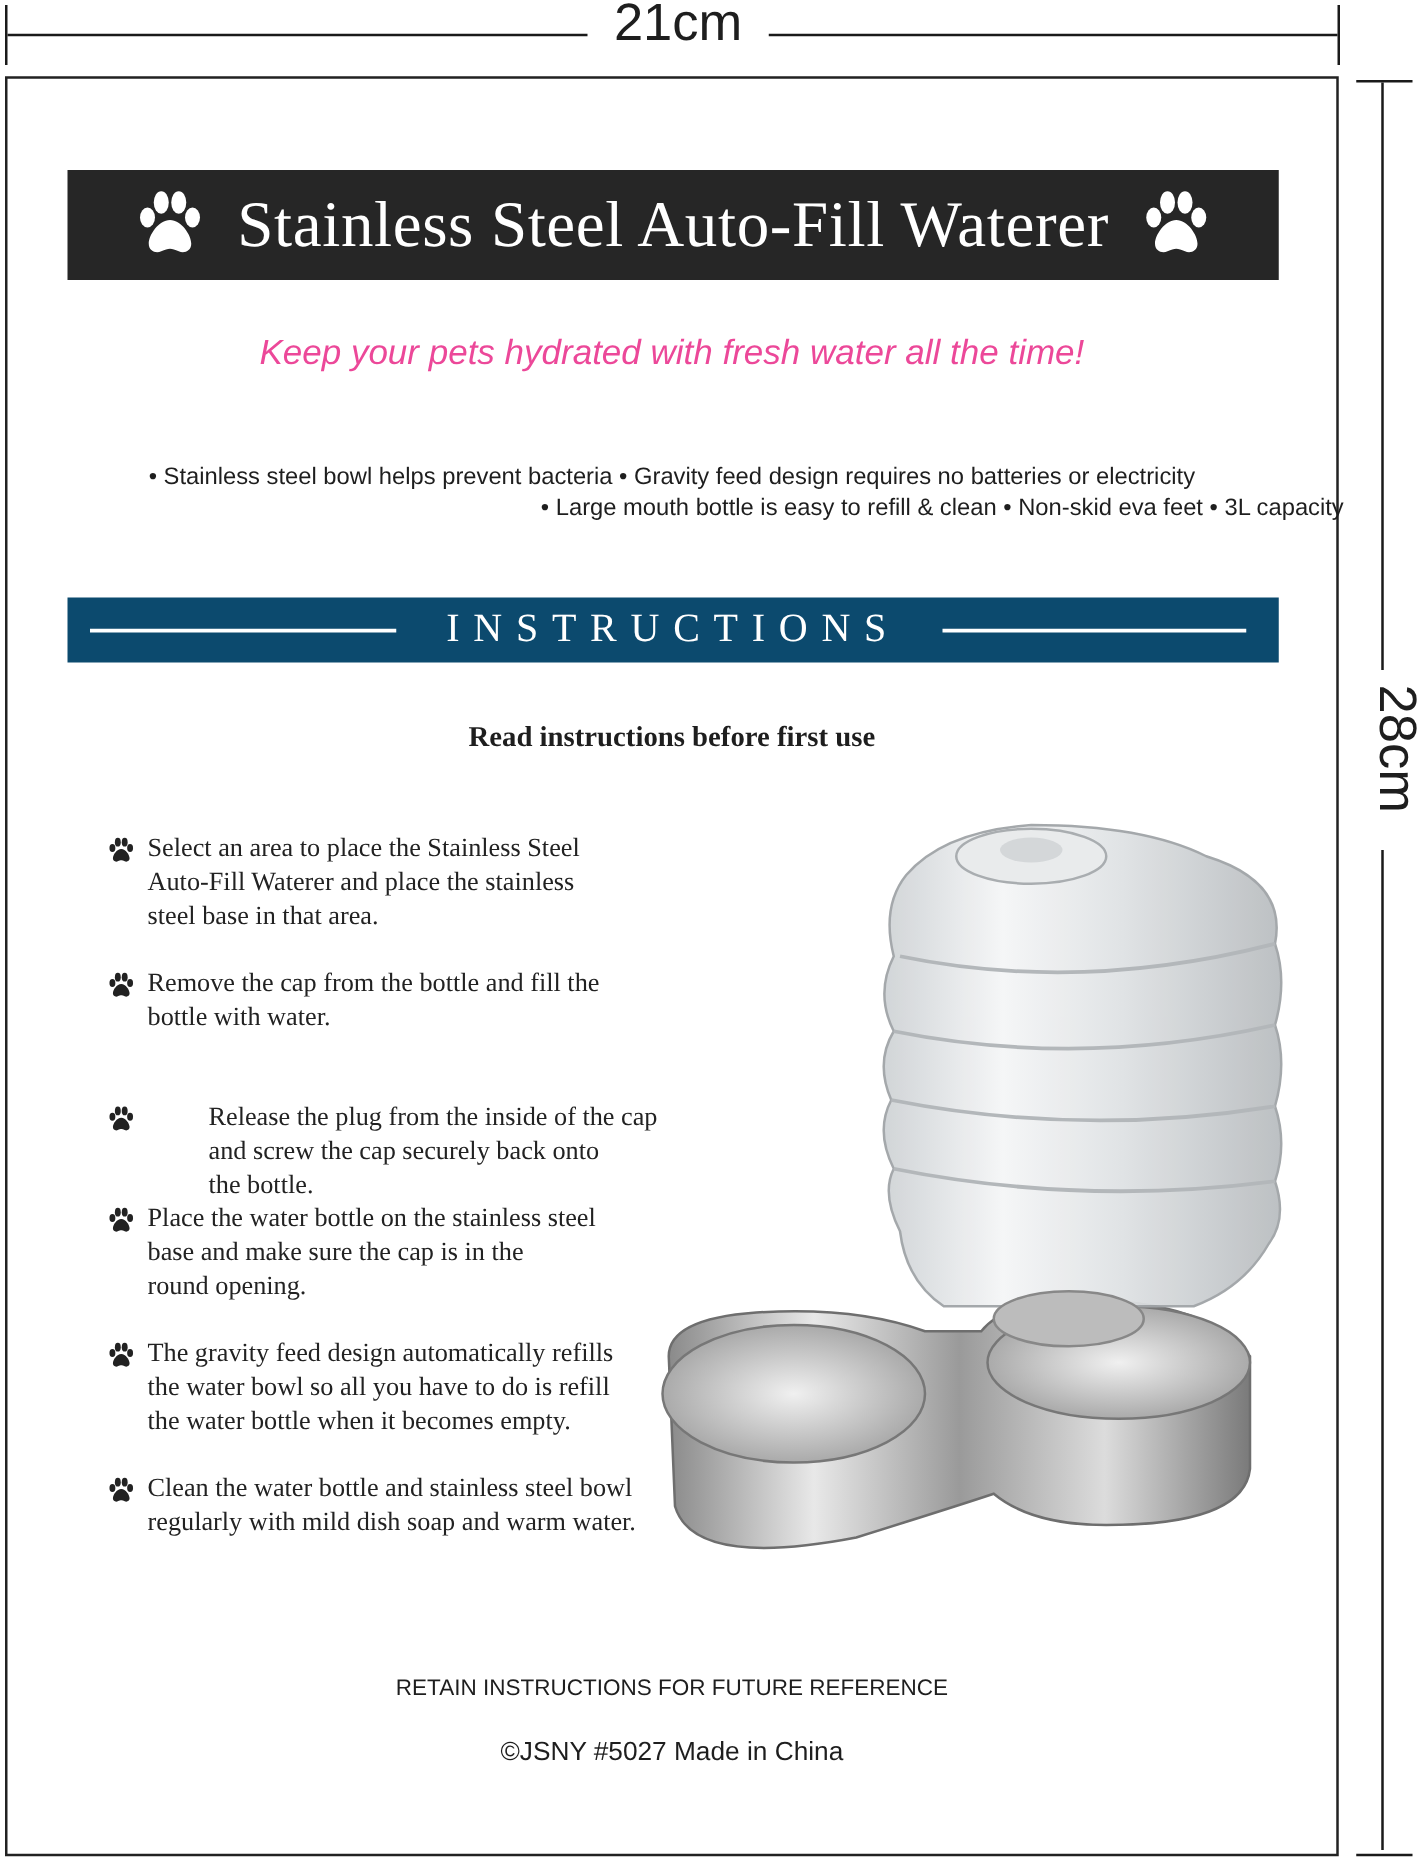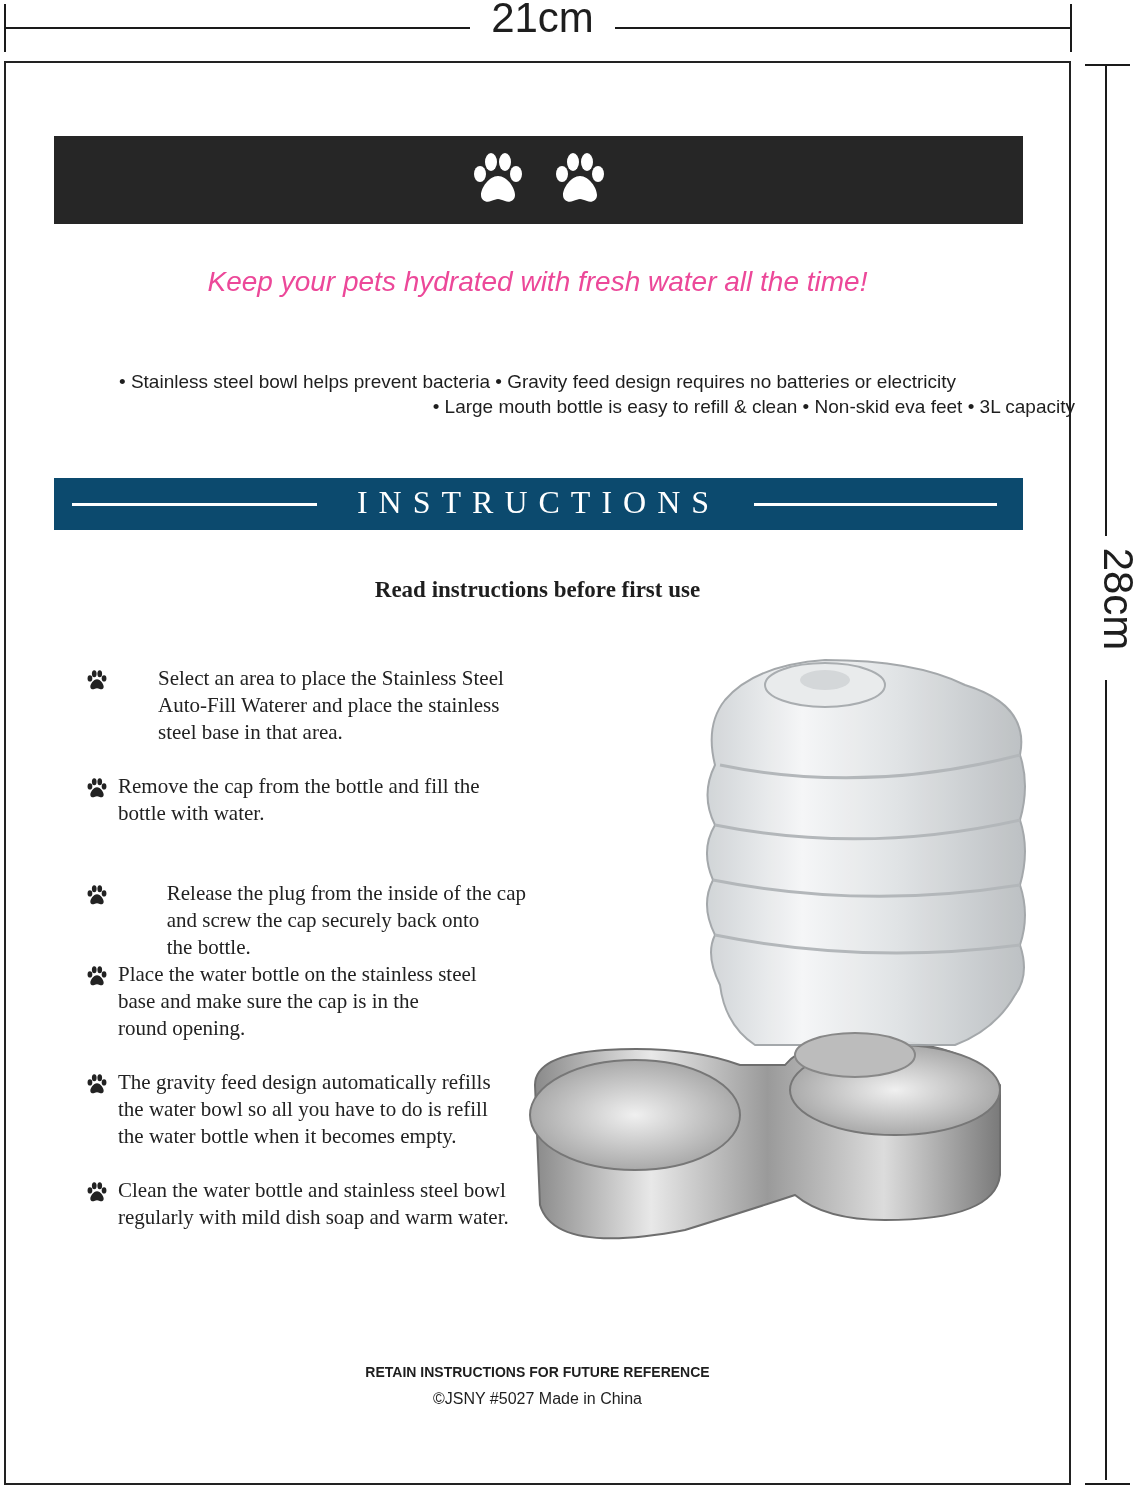--- a/index.html
+++ b/index.html
@@ -28,22 +28,22 @@
   .instr-banner { left:54px; top:478px; width:969px; height:52px; background:#0c4a6e; }
   .instr-banner .rule { position:absolute; top:25px; height:3px; background:#fff; }
   .instr-banner .t { position:absolute; left:0; width:100%; top:6px; text-align:center; color:#fff; font-size:32px; letter-spacing:11px; }
 
   .read-first { top:565px; left:0; width:1075px; text-align:center; font-size:23px; font-weight:bold;margin-top:12px; }
 
   .step { left:86px; width:440px; display:flex; }
   .step .ic { width:32px; flex:0 0 32px; padding-top:4px; }
   .step .tx { font-size:21px; line-height:27px; color:#222; }
 
-  .retain { top:1340px; left:0; width:1075px; text-align:center; font-size:14px; font-weight:bold;margin-top:24px; }
-  .copyright { top:1390px; left:0; width:1075px; text-align:center; font-size:16px; }
+  .retain { top:1340px; left:0; width:1075px; text-align:center; font-size:18px; font-weight:normal; }
+  .copyright { top:1390px; left:0; width:1075px; text-align:center; font-size:21px; }
 
   .product { left:525px; top:645px; width:505px; height:620px; }
 </style>
 </head>
 <body>
 
 <div class="abs dim-tick" style="left:4px;top:4px;height:48px;"></div>
 <div class="abs dim-top-line" style="left:6px;width:1064px;"></div>
 <div class="abs dim-tick" style="left:1070px;top:4px;height:48px;"></div>
 <div class="abs dim-label-top sans">21cm</div>
@@ -63,20 +63,21 @@
     <svg width="56" height="56" viewBox="0 0 56 56">
         <g fill="#fff">
       <ellipse cx="10" cy="24" rx="6" ry="8"></ellipse>
           <ellipse cx="21" cy="12" rx="6" ry="9"></ellipse>
       <ellipse cx="35" cy="12" rx="6" ry="9"></ellipse>
           <ellipse cx="46" cy="24" rx="6" ry="8"></ellipse>
       <path d="M28 26c-9 0-17 12-17 19 0 6 6 8 10 6 3-1 5-2 7-2s4 1 7 2c4 2 10 0 10-6 0-7-8-19-17-19z"></path>
     </g>
       </svg>
   </span>
+  <span class="t serif">Stainless Steel Auto-Fill Waterer</span>
   <span class="paw">
     <svg width="56" height="56" viewBox="0 0 56 56">
         <g fill="#fff">
       <ellipse cx="10" cy="24" rx="6" ry="8"></ellipse>
           <ellipse cx="21" cy="12" rx="6" ry="9"></ellipse>
       <ellipse cx="35" cy="12" rx="6" ry="9"></ellipse>
           <ellipse cx="46" cy="24" rx="6" ry="8"></ellipse>
       <path d="M28 26c-9 0-17 12-17 19 0 6 6 8 10 6 3-1 5-2 7-2s4 1 7 2c4 2 10 0 10-6 0-7-8-19-17-19z"></path>
     </g>
       </svg>
@@ -89,21 +90,21 @@
 <div class="abs features sans" style="top:396px;text-align:right;">• Large mouth bottle is easy to refill &amp; clean • Non-skid eva feet  •  3L capacity</div>
 
 <div class="abs instr-banner">
   <div class="rule" style="left:18px;width:245px;"></div>
   <div class="t serif">INSTRUCTIONS</div>
   <div class="rule" style="left:700px;width:243px;"></div>
 </div>
 
 <div class="abs read-first serif">Read instructions before first use</div>
 
-<div class="abs step serif" style="top:665px;gap:40px;">
+<div class="abs step serif" style="top:665px;">
   <div class="ic"><svg width="22" height="22" viewBox="0 0 56 56">
         <g fill="#222">
           <ellipse cx="10" cy="24" rx="6" ry="8"></ellipse>
           <ellipse cx="21" cy="12" rx="6" ry="9"></ellipse>
           <ellipse cx="35" cy="12" rx="6" ry="9"></ellipse>
           <ellipse cx="46" cy="24" rx="6" ry="8"></ellipse>
           <path d="M28 26c-9 0-17 12-17 19 0 6 6 8 10 6 3-1 5-2 7-2s4 1 7 2c4 2 10 0 10-6 0-7-8-19-17-19z"></path>
         </g>
       </svg></div>
   <div class="tx">

